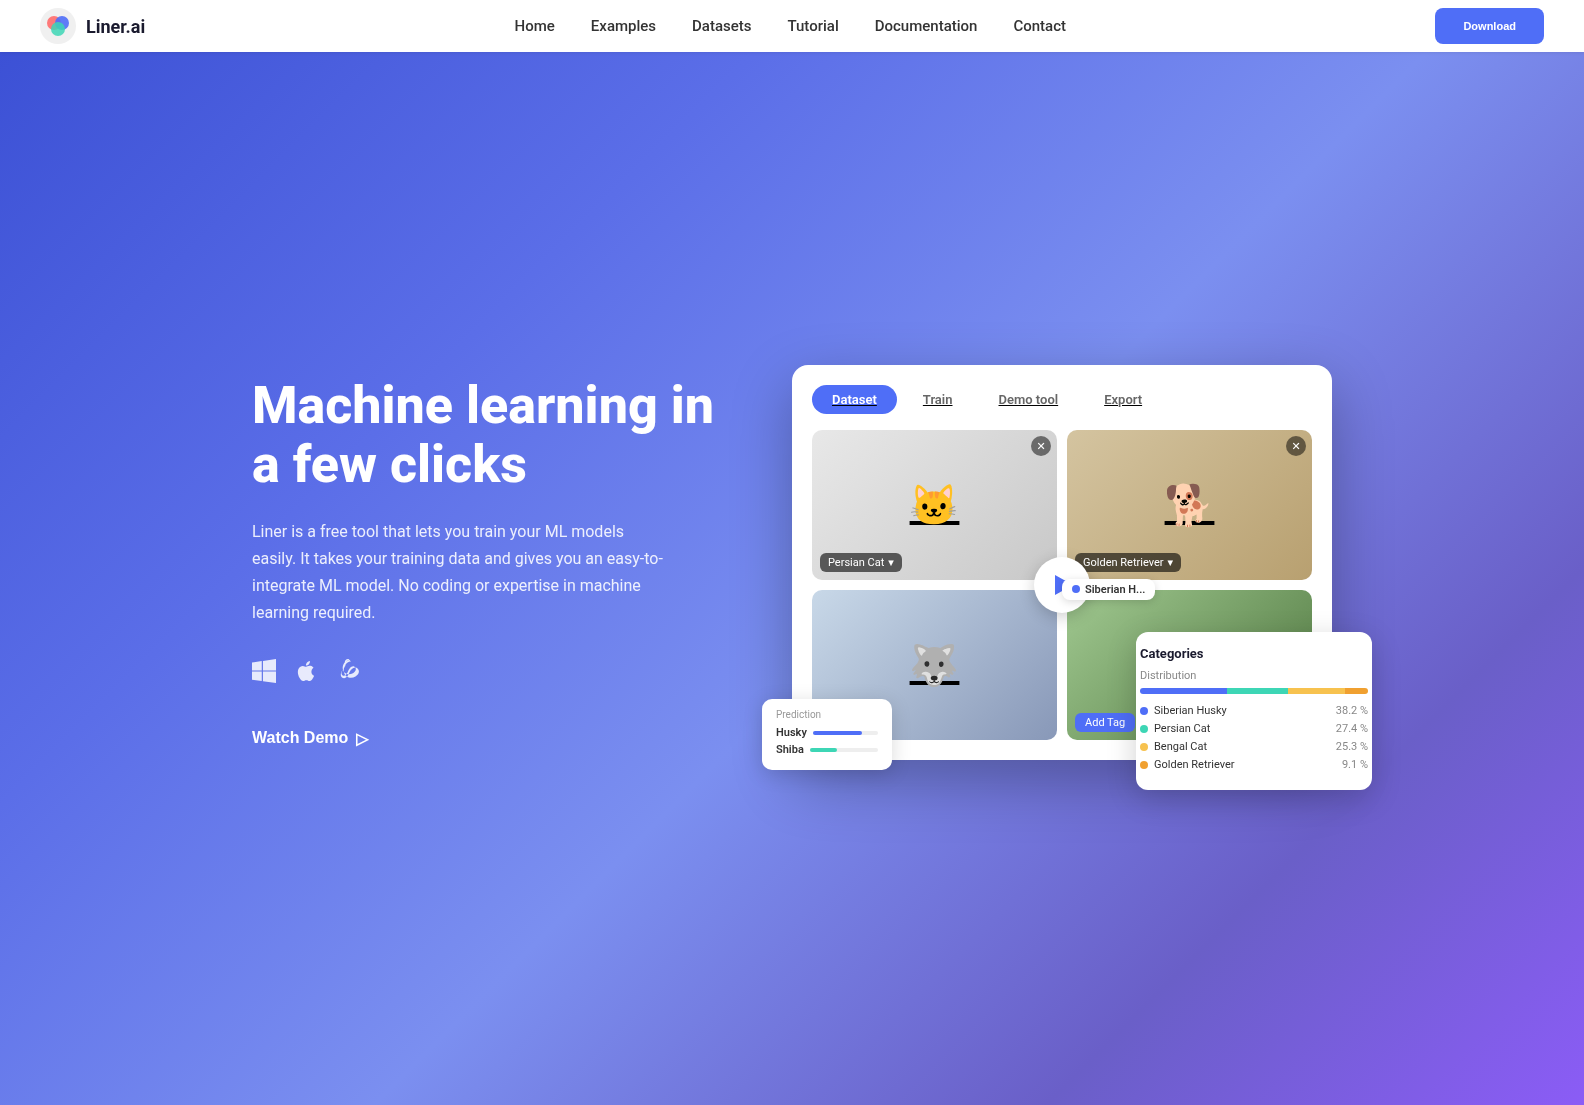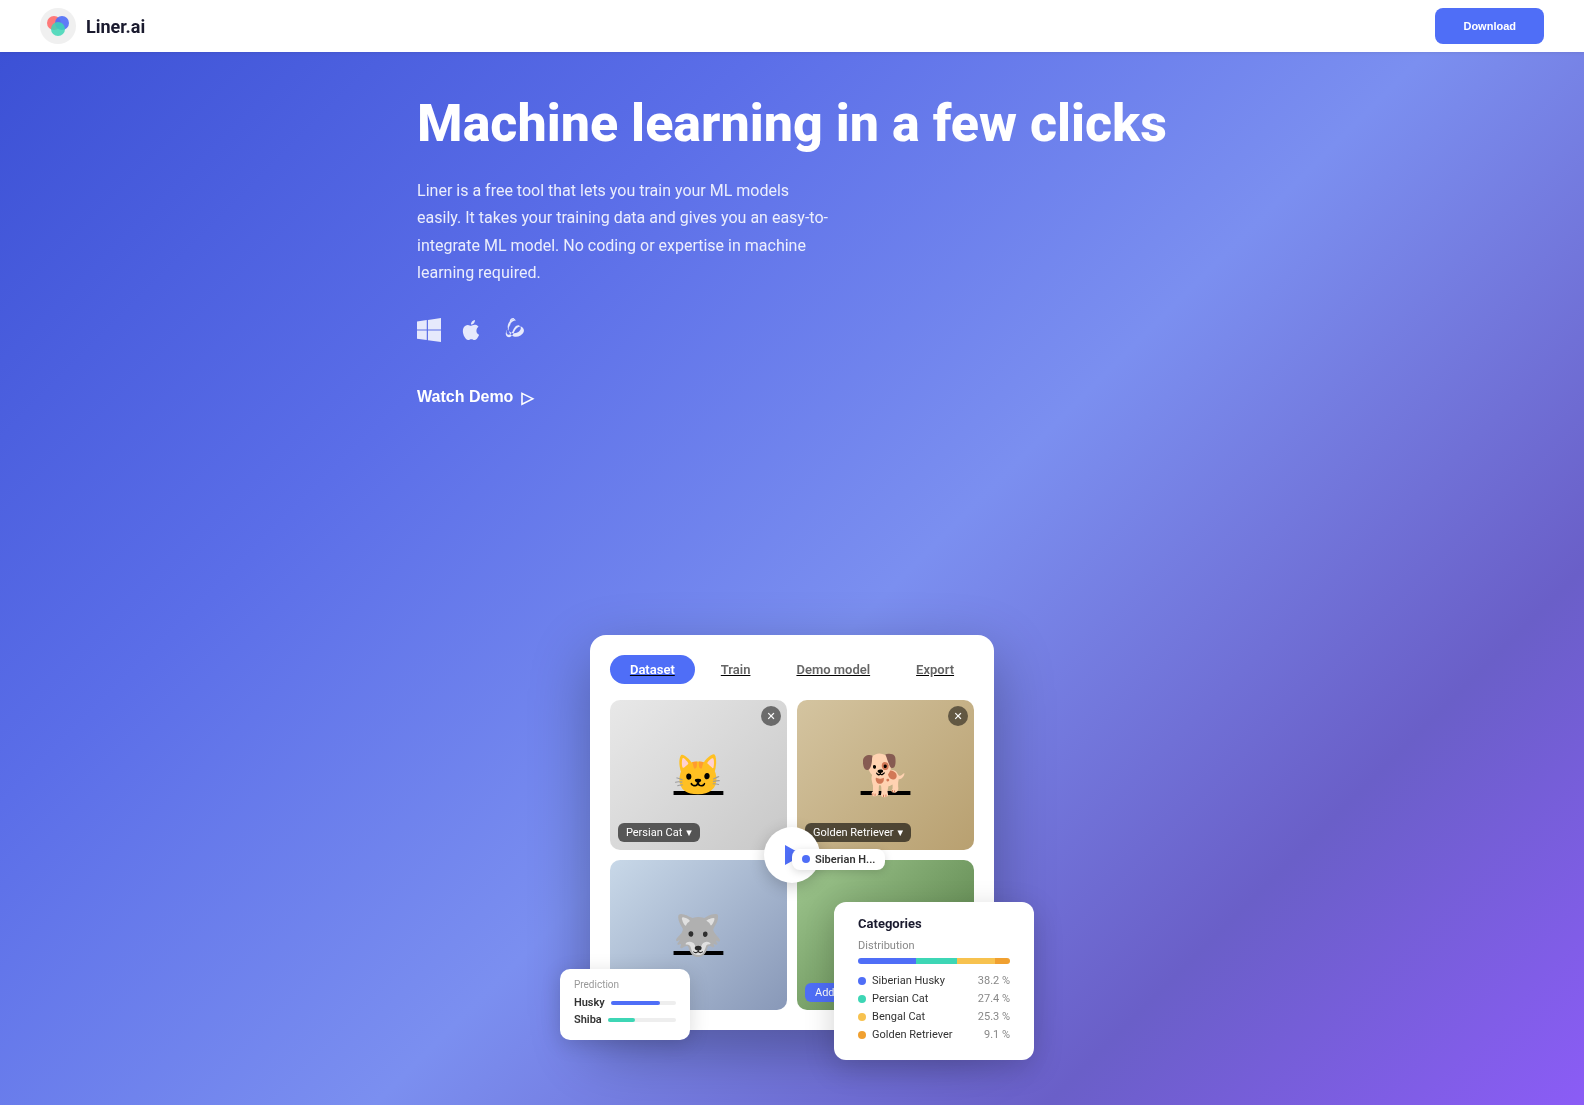--- a/index.html
+++ b/index.html
@@ -25,21 +25,21 @@
 
     
     .hero {
       min-height: 100vh;
       background: linear-gradient(135deg, #3a4fd4 0%, #5b6ee8 30%, #7b8ff0 55%, #6a5fc8 80%, #8b5cf6 100%);
       display: flex; align-items: center;
       padding: 80px 0 60px;
     }
     .hero-inner {
       max-width: 1200px; margin: 0 auto; padding: 0 60px;
-      display: flex; align-items: center; gap: 60px; width: 100%; flex-direction: column;
+      display: flex; align-items: center; gap: 60px; width: 100%;
     }
     .hero-left { flex: 0 0 480px; }
     .hero-title {
       font-size: 52px; font-weight: 800; color: #fff; line-height: 1.12;
       margin-bottom: 24px;
     }
     .hero-desc {
       font-size: 16px; color: rgba(255,255,255,0.88); line-height: 1.7;
       margin-bottom: 32px; max-width: 420px;
     }
@@ -140,21 +140,21 @@
     .pred-item { display: flex; align-items: center; gap: 6px; margin-bottom: 4px; }
     .pred-label { font-size: 11px; font-weight: 600; color: #333; }
     .pred-bar-bg { flex: 1; height: 4px; background: #eee; border-radius: 2px; }
     .pred-bar { height: 4px; border-radius: 2px; }
 
     
     .categories-card {
       position: absolute; bottom: -30px; right: -40px;
       background: #fff; border-radius: 12px;
       box-shadow: 0 8px 30px rgba(0,0,0,0.18);
-      padding: 14px 24px; width: 200px; z-index: 20;
+      padding: 14px 4px; width: 236px; z-index: 20;
     }
     .cat-title { font-size: 13px; font-weight: 700; color: #1a1a2e; margin-bottom: 8px; }
     .cat-subtitle { font-size: 11px; color: #888; margin-bottom: 6px; }
     .dist-bar {
       height: 6px; border-radius: 3px; margin-bottom: 10px;
       background: linear-gradient(to right, #4f6ef7 0%, #4f6ef7 38%, #3dd6b5 38%, #3dd6b5 65%, #f7c24f 65%, #f7c24f 90%, #f0a030 90%);
     }
     .cat-item { display: flex; align-items: center; justify-content: space-between; margin-bottom: 5px; }
     .cat-item-left { display: flex; align-items: center; gap: 6px; }
     .cat-dot { width: 8px; height: 8px; border-radius: 50%; }
@@ -199,20 +199,28 @@
   <a class="navbar-logo" href="#">
     <svg class="logo-icon" viewBox="0 0 36 36">
       <circle cx="18" cy="18" r="18" fill="#f0f0f0"></circle>
       <circle cx="14" cy="15" r="7" fill="#ff6b6b" opacity="0.9"></circle>
       <circle cx="22" cy="15" r="7" fill="#4f6ef7" opacity="0.9"></circle>
       <circle cx="18" cy="21" r="7" fill="#3dd6b5" opacity="0.85"></circle>
     </svg>
     <span class="logo-text">Liner.ai</span>
   </a>
 
+  <div class="navbar-links">
+    <a href="#">Home</a>
+    <a href="#">Examples</a>
+    <a href="#">Datasets</a>
+    <a href="#">Tutorial</a>
+    <a href="#">Documentation</a>
+    <a href="#">Contact</a>
+  </div>
 
   <button class="nav-download-btn">Download</button>
 </nav>
 
 <section class="hero">
   <div class="hero-inner">
 
     <div class="hero-left">
       <h1 class="hero-title">Machine learning in a few clicks</h1>
       <p class="hero-desc">Liner is a free tool that lets you train your ML models easily. It takes your training data and gives you an easy-to-integrate ML model. No coding or expertise in machine learning required.</p>
@@ -242,21 +250,21 @@
         </button>
       </div>
     </div>
 
     <div class="hero-right">
       <div class="app-mockup">
 
         <div class="app-tabs">
           <div class="app-tab active">Dataset</div>
           <div class="app-tab">Train</div>
-          <div class="app-tab">Demo model</div>
+          <div class="app-tab">Demo tool</div>
           <div class="app-tab">Export</div>
         </div>
 
         <div class="app-images-grid">
 
           <div class="img-card">
             <div class="cat-img-placeholder">🐱</div>
             <div class="img-close">✕</div>
             <div class="img-tag">
               <span>Persian Cat</span>

